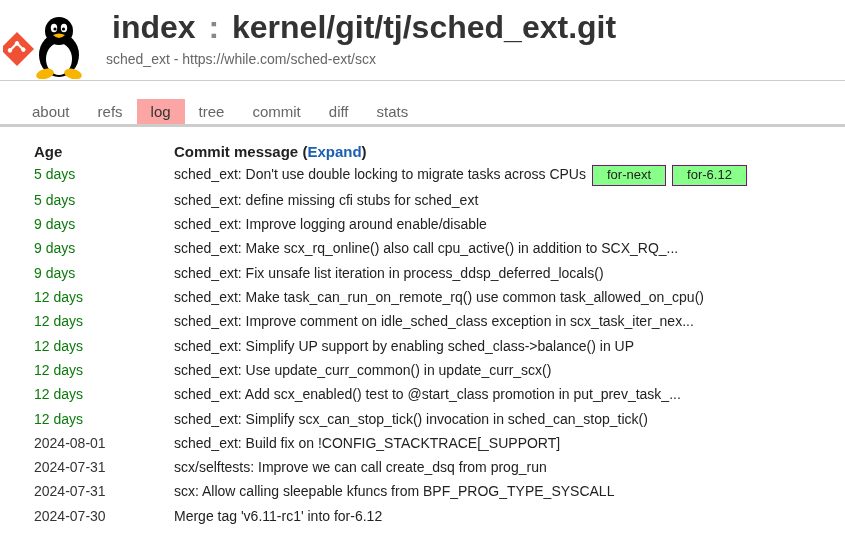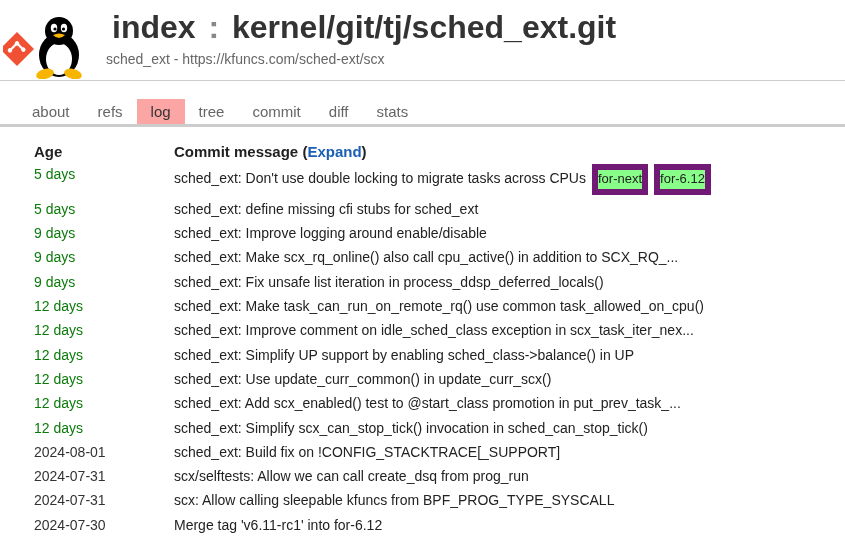--- a/index.html
+++ b/index.html
@@ -88,22 +88,22 @@
     }
     td.age.date { color: #333; }
     td.msg { color: #222; }
     .expand {
       color: #1a5fb4;
       cursor: pointer;
     }
     .branch-tag {
       display: inline-block;
       background: #88ff88;
-      border: 6px solid #701a75;
-      padding: 0px 0;
+      border: 1px solid #701a75;
+      padding: 0px 14px;
       margin-left: 6px;
       font-size: 13px;
       color: #222;
     }
   </style>
 </head>
 <body>
 
 <div class="header">
   <div class="logo">
@@ -131,21 +131,21 @@
         <ellipse cx="14" cy="29" rx="9" ry="5" fill="#f7b500" transform="rotate(15 14 29)"></ellipse>
       </g>
     </svg>
   </div>
   <div class="header-content">
     <div class="title-row">
       <span class="index">index</span>
       <span class="colon">:</span>
       <span class="repo">kernel/git/tj/sched_ext.git</span>
     </div>
-    <div class="subtitle">sched_ext - https://kfuncs.com/sched-ext/scx</div>
+    <div class="subtitle">sched_ext - https://while.com/sched-ext/scx</div>
   </div>
 </div>
 
 <div class="tabs" id="tabs-container">
     <div class="tab">about</div>
     <div class="tab">refs</div>
     <div class="tab active">log</div>
     <div class="tab">tree</div>
     <div class="tab">commit</div>
     <div class="tab">diff</div>
@@ -206,21 +206,21 @@
         <tr>
           <td class="age">12 days</td>
           <td class="msg"><span>sched_ext: Simplify scx_can_stop_tick() invocation in sched_can_stop_tick()</span></td>
         </tr>
         <tr>
           <td class="age date">2024-08-01</td>
           <td class="msg"><span>sched_ext: Build fix on !CONFIG_STACKTRACE[_SUPPORT]</span></td>
         </tr>
         <tr>
           <td class="age date">2024-07-31</td>
-          <td class="msg"><span>scx/selftests: Allow we can call create_dsq from prog_run</span></td>
+          <td class="msg"><span>scx/selftests: Improve we can call create_dsq from prog_run</span></td>
         </tr>
         <tr>
           <td class="age date">2024-07-31</td>
           <td class="msg"><span>scx: Allow calling sleepable kfuncs from BPF_PROG_TYPE_SYSCALL</span></td>
         </tr>
         <tr>
           <td class="age date">2024-07-30</td>
           <td class="msg"><span>Merge tag 'v6.11-rc1' into for-6.12</span></td>
         </tr>
       </tbody>

